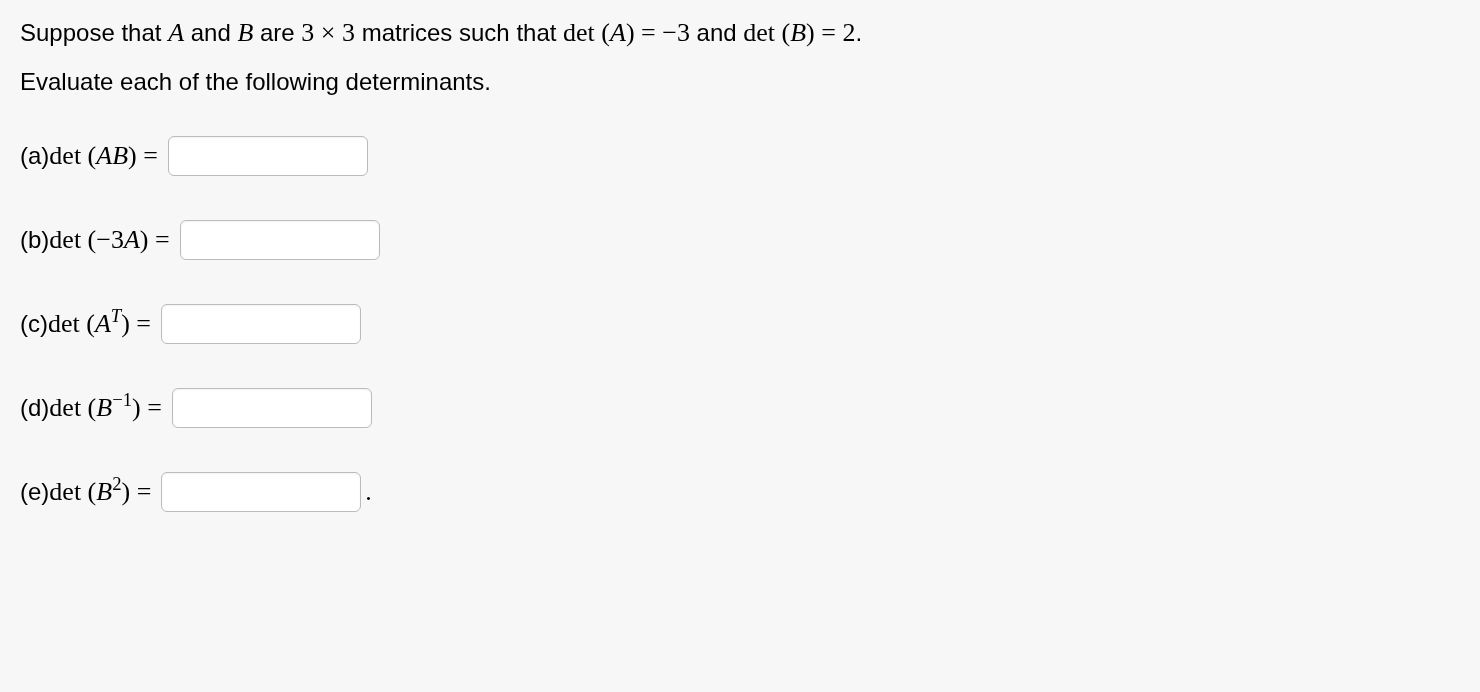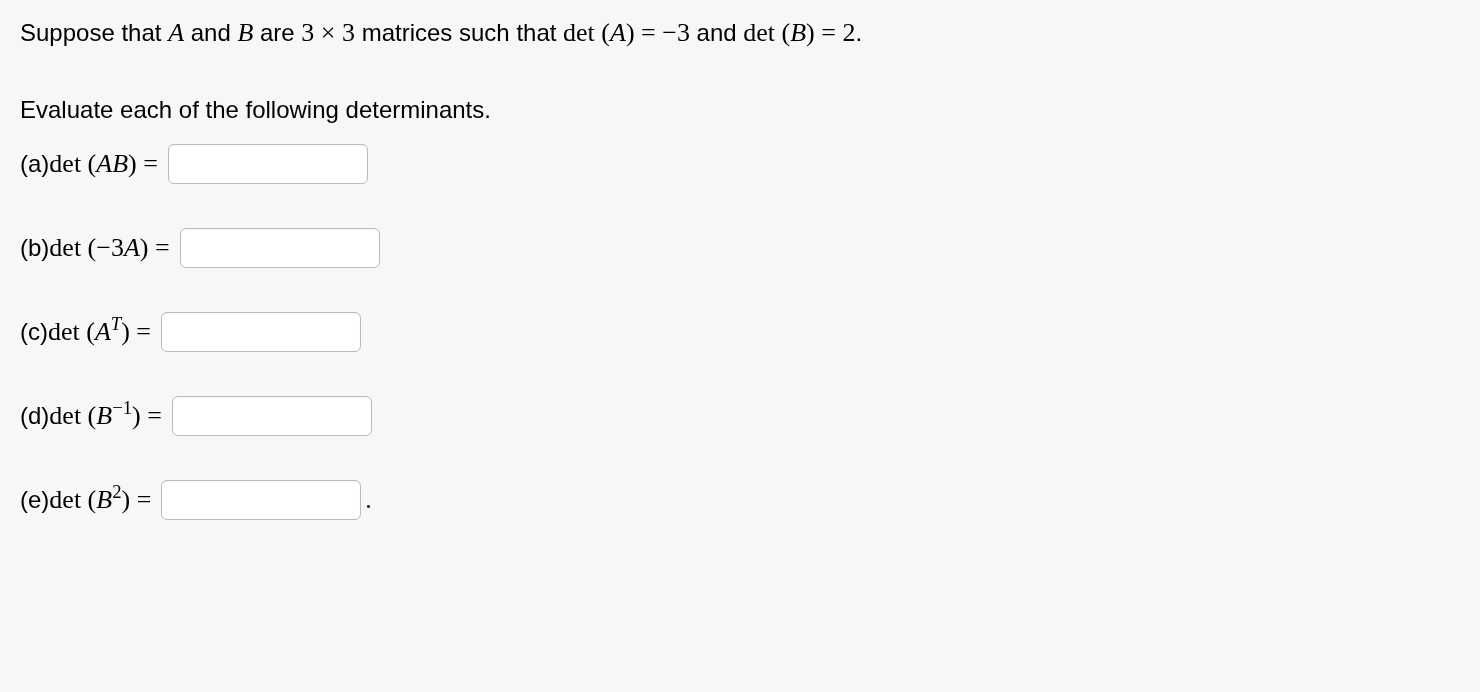--- a/index.html
+++ b/index.html
@@ -9,24 +9,24 @@
       margin: 0;
       padding: 18px 20px;
       background: #f7f7f7;
       font-family: Arial, Helvetica, sans-serif;
       font-size: 24px;
       color: #000;
       width: 1480px;
       height: 692px;
     }
     .intro-line {
-      margin-bottom: 48px;
+      margin-bottom: 20px;
     }
     .instruction {
-      margin-bottom: 20px;
+      margin-bottom: 40px;
     }
     .question-row {
       display: flex;
       align-items: center;
       margin-bottom: 44px;
     }
     .math {
       font-family: 'Times New Roman', Times, serif;
       font-size: 26px;
     }

